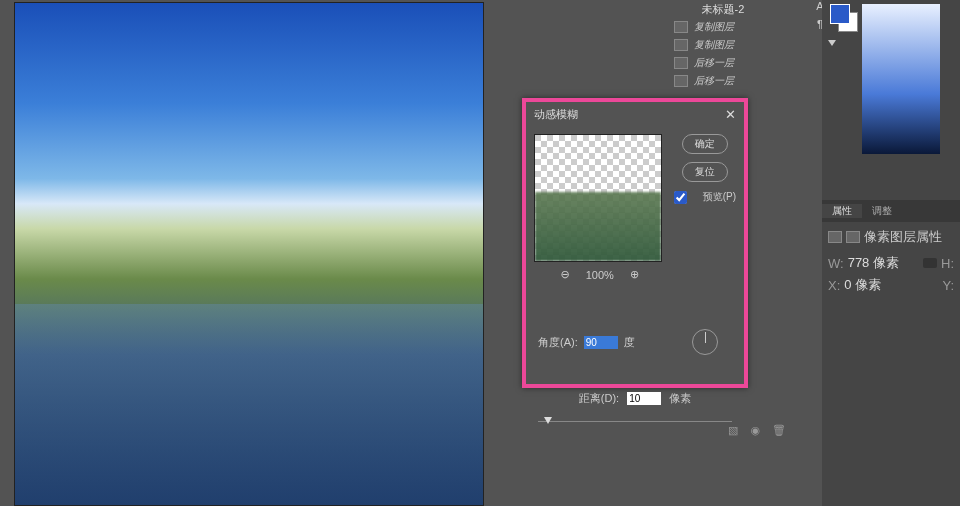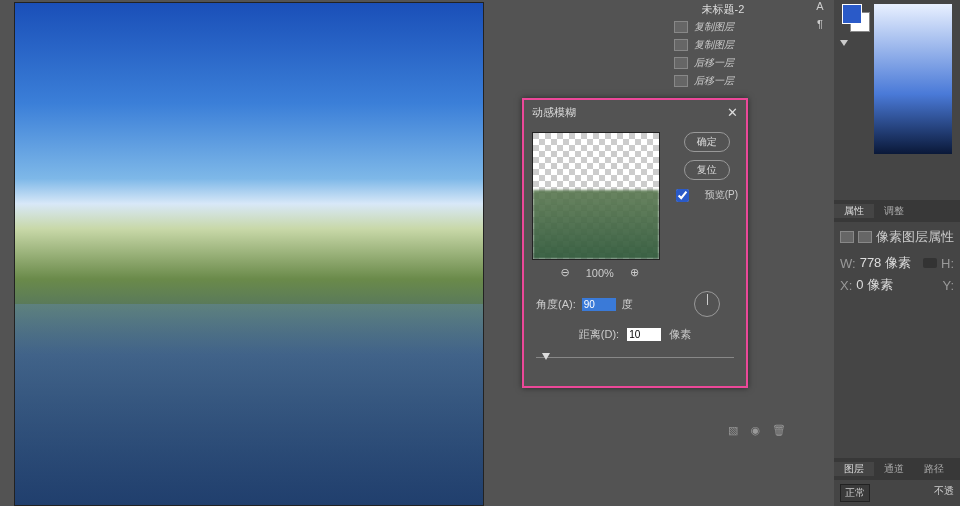--- a/index.html
+++ b/index.html
@@ -11,21 +11,21 @@
     .history-panel { position: absolute; right: 166px; top: 0; width: 142px; height: 440px; background: #535353; }
     .history-head { display: flex; align-items: center; padding: 2px 6px; height: 18px; flex-direction: column; }
     .history-thumb { width: 22px; height: 14px; background: linear-gradient(135deg, #4a8ad8, #7ab8e8); margin-right: 6px; }
     .history-title { font-size: 11px; color: #ddd; }
     .history-items { }
     .history-item { display: flex; align-items: center; height: 18px; padding: 0 4px 0 22px; color: #ccc; font-size: 10px; font-style: italic; }
     .history-item .ico { width: 14px; height: 12px; border: 1px solid #888; margin-right: 6px; background: #666; }
     .hist-actions { position: absolute; bottom: 0; left: 0; right: 0; height: 20px; display: flex; justify-content: flex-end; gap: 12px; padding: 0 8px; align-items: center; }
     .hist-actions span { color: #999; cursor: pointer; }
     
-    .right-col { position: absolute; right: 0; top: 0; width: 126px; height: 506px; background: #454545; }
+    .right-col { position: absolute; right: 0; top: 0; width: 138px; height: 506px; background: #454545; }
     .swatch-area { height: 200px; position: relative; padding: 6px; }
     .swatch-pair { position: absolute; left: 8px; top: 4px; width: 28px; height: 28px; }
     .swatch-fg { position: absolute; width: 20px; height: 20px; background: #2a5ac8; border: 1px solid #fff; z-index: 2; }
     .swatch-bg { position: absolute; right: 0; bottom: 0; width: 20px; height: 20px; background: #fff; border: 1px solid #888; }
     .gradient { position: absolute; left: 40px; top: 4px; width: 78px; height: 150px; background: linear-gradient(180deg, #e8f0ff, #4a7ad8 60%, #0a1838); }
     .tri { position: absolute; left: 6px; top: 40px; width: 0; height: 0; border-left: 4px solid transparent; border-right: 4px solid transparent; border-top: 6px solid #ccc; }
     
     .panel-tabs { display: flex; background: #383838; height: 22px; align-items: center; }
     .ptab { padding: 0 10px; font-size: 10px; color: #aaa; cursor: pointer; }
     .ptab.active { background: #454545; color: #ddd; }
@@ -35,36 +35,36 @@
     .props-head .pico { width: 14px; height: 12px; background: #666; border: 1px solid #888; }
     .prop-row { display: flex; align-items: center; gap: 4px; margin-bottom: 4px; }
     .prop-row label { color: #999; }
     .prop-row .pval { color: #ddd; flex: 1; }
     .link-ic { display: inline-block; width: 14px; height: 10px; background: #333; border-radius: 2px; }
     
     .layers-sec { position: absolute; bottom: 0; left: 0; right: 0; }
     .layers-row2 { display: flex; padding: 4px 6px; font-size: 10px; justify-content: space-between; }
     .mode-sel { background: #3a3a3a; border: 1px solid #222; padding: 1px 4px; color: #ccc; font-size: 10px; }
     
-    .dialog { position: absolute; left: 522px; top: 98px; width: 226px; height: 290px; background: #535353; border: 2px solid #ec4899; box-shadow: 0 0 6px rgba(0,0,0,0.5); }
+    .dialog { position: absolute; left: 522px; top: 98px; width: 226px; height: 290px; background: #535353; border: 4px solid #ec4899; box-shadow: 0 0 6px rgba(0,0,0,0.5); }
     .dlg-title { display: flex; justify-content: space-between; align-items: center; height: 24px; padding: 0 8px; background: #535353; color: #ddd; font-size: 11px; }
     .dlg-close { cursor: pointer; font-size: 13px; }
     .dlg-body { padding: 8px; display: flex; gap: 8px; }
     .dlg-left { flex: 1; }
     .preview { width: 128px; height: 128px; position: relative; border: 1px solid #222; background: repeating-conic-gradient(#fff 0 25%, #ccc 0 50%) 0 0/12px 12px; overflow: hidden; }
     .preview::after { content: ''; position: absolute; left: 0; right: 0; bottom: 0; height: 55%; background: linear-gradient(180deg, rgba(90,120,80,0.9), rgba(50,90,60,0.95)); filter: blur(1px); }
     .zoom-row { display: flex; justify-content: center; align-items: center; gap: 16px; margin-top: 6px; font-size: 11px; }
     .zoom-row .zbtn { cursor: pointer; }
     .dlg-right { display: flex; flex-direction: column; gap: 8px; align-items: center; }
     .pill-btn { width: 46px; height: 20px; border: 1px solid #999; border-radius: 10px; background: transparent; color: #ddd; font-size: 10px; cursor: pointer; }
     .chk-row { font-size: 10px; display: flex; align-items: center; gap: 16px; }
     .chk-row input { accent-color: #2a5ac8; }
     
     .dlg-controls { padding: 4px 12px; font-size: 11px; }
-    .ctrl-row { display: flex; align-items: center; gap: 6px; margin-bottom: 10px; }
+    .ctrl-row { display: flex; align-items: center; gap: 6px; margin-bottom: 10px; margin-top: 36px; }
     .ctrl-row input[type=text] { width: 34px; background: #fff; border: none; padding: 1px 2px; font-size: 10px; color: #000; }
     .ctrl-row input.sel { background: #3a7ad8; color: #fff; }
     .angle-dial { width: 26px; height: 26px; border: 1px solid #999; border-radius: 50%; position: relative; margin-left: auto; margin-right: 14px; }
     .angle-dial::after { content: ''; position: absolute; left: 50%; top: 2px; width: 1px; height: 11px; background: #ccc; }
     .slider { width: 100%; height: 12px; position: relative; }
     .slider::before { content: ''; position: absolute; left: 0; right: 0; top: 5px; height: 1px; background: #888; }
     .slider-thumb { position: absolute; left: 6px; top: 1px; width: 0; height: 0; border-left: 4px solid transparent; border-right: 4px solid transparent; border-top: 7px solid #ddd; }
     
     .micro-col { position: absolute; right: 128px; top: 0; width: 24px; height: 50px; }
     .micro-col span { display: block; height: 18px; text-align: center; color: #ccc; font-size: 11px; cursor: pointer; }
@@ -176,24 +176,13 @@
       <span class="link-ic"></span>
       <label>H:</label>
     </div>
     <div class="prop-row">
       <label>X:</label>
       <span class="pval">0 像素</span>
       <label>Y:</label>
     </div>
   </div>
 
-  <div class="layers-sec">
-    <div class="panel-tabs">
-      <div class="ptab active">图层</div>
-      <div class="ptab">通道</div>
-      <div class="ptab">路径</div>
-    </div>
-    <div class="layers-row2">
-      <span class="mode-sel">正常</span>
-      <span>不透</span>
-    </div>
-  </div>
 </div>
 
 </body></html>

